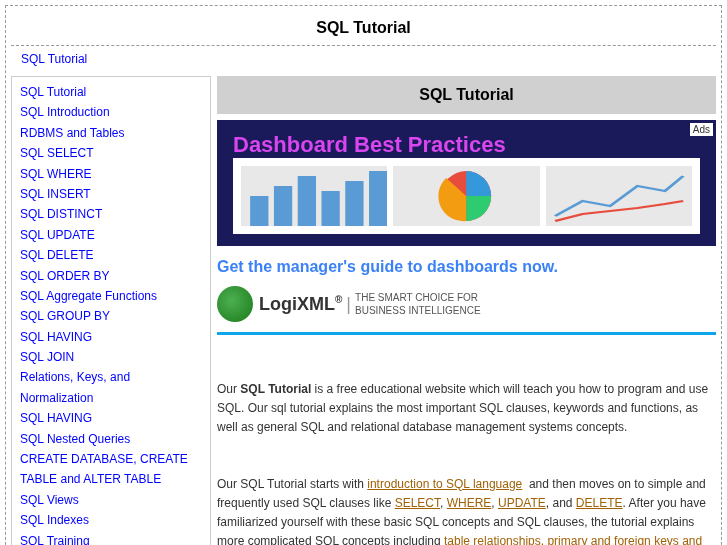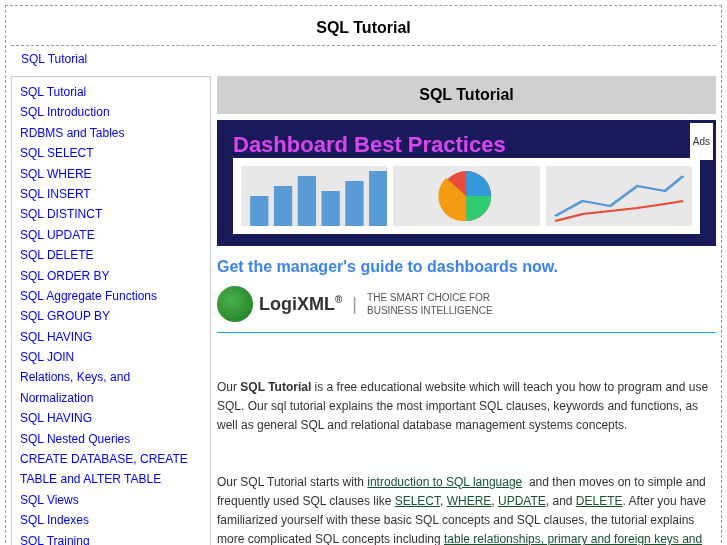--- a/index.html
+++ b/index.html
@@ -17,38 +17,38 @@
     
     .sidebar { width: 200px; min-width: 200px; border: 1px solid #ccc; padding: 5px 8px; font-size: 12px; }
     .sidebar a { display: block; color: #00f; text-decoration: none; line-height: 1.7; }
 
     
     .content { flex: 1; padding: 0 0 0 6px; }
 
     .content-title { background: #d0d0d0; text-align: center; font-size: 16px; font-weight: bold; padding: 10px; margin-bottom: 6px; }
 
     .ad-banner { background: #1a1a5a; color: #fff; padding: 12px 16px; margin-bottom: 4px; position: relative; }
-    .ad-banner .ad-label { position: absolute; top: 3px; right: 3px; font-size: 10px; color: #aaa; background: #fff; color: #333; padding: 13px 3px; }
+    .ad-banner .ad-label { position: absolute; top: 3px; right: 3px; font-size: 10px; color: #aaa; background: #fff; color: #333; padding: 1px 3px; }
     .ad-banner .ad-headline { font-size: 22px; font-weight: bold; color: #d946ef; }
     .ad-charts { display: flex; gap: 6px; background: #fff; padding: 8px; }
     .ad-chart { flex: 1; height: 60px; display: flex; align-items: flex-end; justify-content: center; background: #e8e8e8; overflow: hidden; }
     .ad-chart svg { width: 100%; height: 100%; }
     .ad-tagline { font-size: 16px; font-weight: bold; color: #3b82f6; padding: 8px 0 4px; }
 
-    .logixml-bar { display: flex; align-items: center; gap: 10px; padding: 6px 0 10px; border-bottom: 1px solid #0ea5e9; }
+    .logixml-bar { display: flex; align-items: center; gap: 4px; padding: 6px 0 10px; border-bottom: 3px solid #0ea5e9; }
     .logixml-logo { display: flex; align-items: center; gap: 6px; }
     .logixml-circle { width: 36px; height: 36px; border-radius: 50%; background: radial-gradient(circle at 40% 40%, #4caf50, #1a7a1a); }
     .logixml-name { font-size: 18px; font-weight: bold; color: #333; }
     .logixml-name sup { font-size: 10px; }
     .logixml-pipe { color: #999; font-size: 18px; }
     .logixml-tagline { font-size: 10px; color: #555; line-height: 1.3; }
 
     .body-text { font-size: 12px; line-height: 1.6; color: #333; padding-top: 8px; }
     .body-text p { margin-bottom: 8px; margin-top: 37px; }
-    .body-text a { color: #14532d; text-decoration: underline; }
+    .body-text a { color: #a16207; text-decoration: underline; }
     .body-text strong { font-weight: bold; }
   </style>
 </head>
 <body>
 
 <div class="page-wrapper">
 
   <div class="page-title-bar">
     <span>SQL Tutorial</span>
   </div>

